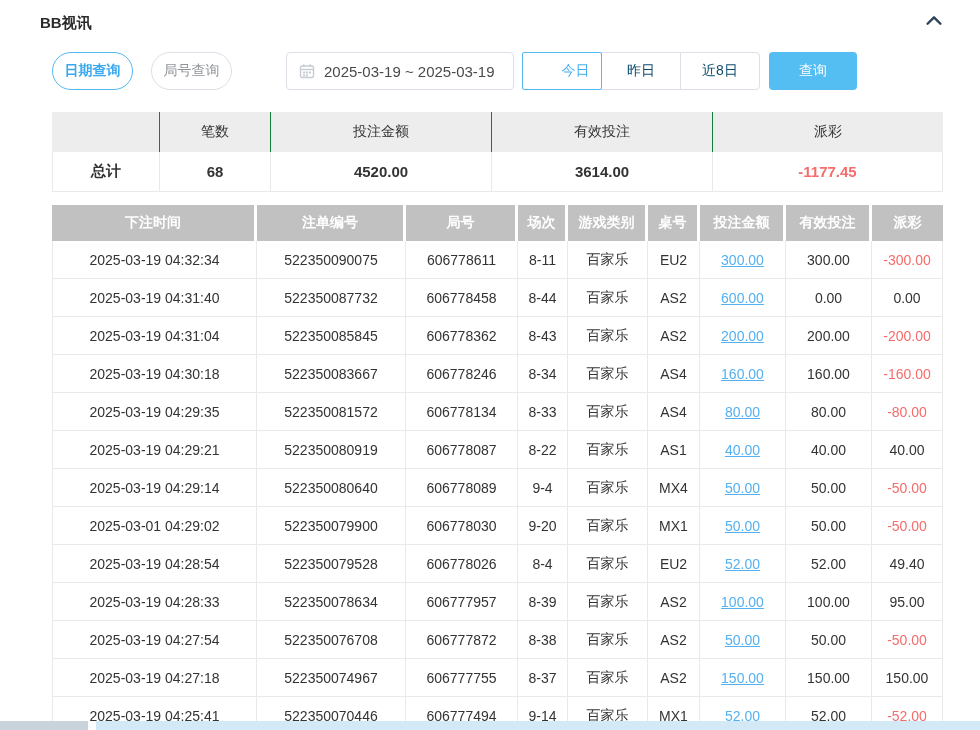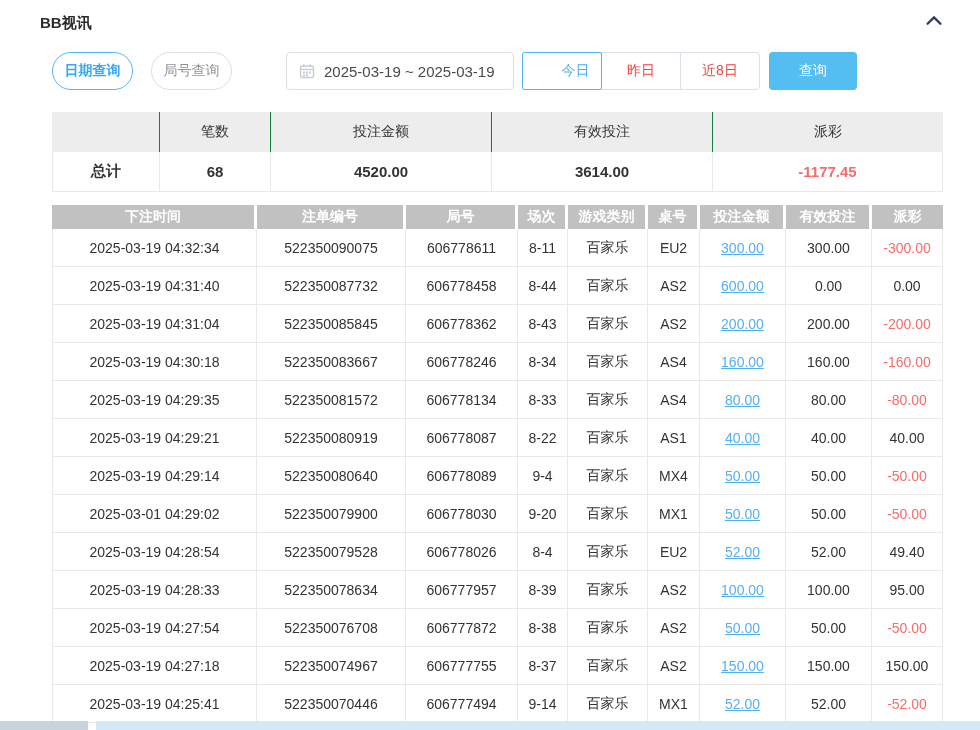--- a/index.html
+++ b/index.html
@@ -19,42 +19,42 @@
               font-size:14px; display:flex; align-items:center; justify-content:center; cursor:pointer; }
   .pill-btn.active { border-color:#54b8f0; color:#3aa8ef; font-weight:bold; }
   .pill-btn.inactive { color:#8f9399; }
   .btn-date-query { margin-right:18px; }
   .btn-round-query { margin-right:18px; }
   .date-box { width:228px; margin-right:8px; border:1px solid #dcdfe6; border-radius:4px; background:#fff;
               display:flex; align-items:center; padding-left:12px; cursor:pointer;margin-left:36px; }
   .date-box .cal { margin-right:9px; display:flex; align-items:center; }
   .date-text { font-size:15px; color:#4a4a4a; }
   .quick-group { display:flex; margin-right:9px; }
-  .quick-btn { width:80px; border:1px solid #dcdfe6; background:#fff; font-size:14px; color:#ef4444;
+  .quick-btn { width:80px; border:1px solid #dcdfe6; background:#fff; font-size:14px; color:#0c4a6e;
                display:flex; align-items:center; justify-content:center; cursor:pointer; margin-left:-1px; }
   .quick-btn:first-child { margin-left:0; border-radius:4px 0 0 4px; }
   .quick-btn:last-child { border-radius:0 4px 4px 0; }
   .quick-btn.active { border-color:#54b8f0; color:#46aef0; z-index:2; border-radius:2px;padding-left:27px; }
   .search-btn { width:88px; background:#54bdf2; border:none; border-radius:4px; color:#fff;
                 font-size:14px; display:flex; align-items:center; justify-content:center; cursor:pointer; }
 
   
   table { border-collapse:separate; border-spacing:0; table-layout:fixed; }
   .summary { position:absolute; left:52px; top:112px; width:891px; }
   .summary th { height:40px; background:#ededed; font-size:14px; font-weight:normal; color:#333;
                 border-right:1px solid #15803d; text-align:center; }
   .summary th:last-child { border-right:none; }
   .summary td { height:40px; background:#fff; font-size:15px; font-weight:bold; text-align:center;
                 border-bottom:1px solid #e9e9e9; border-right:1px solid #e9e9e9; }
   .summary td:first-child { border-left:1px solid #e9e9e9; }
   .summary tbody tr td { border-top:none;margin-top:24px; }
 
   
   .records { position:absolute; left:52px; top:205px; width:891px; }
-  .records th { height:24px; background:#c1c1c1; color:#fff; font-size:14px; font-weight:bold;
+  .records th { height:36px; background:#c1c1c1; color:#fff; font-size:14px; font-weight:bold;
                 text-align:center; border-right:3px solid #fff; }
   .records th:last-child { border-right:none; }
   .records td { height:38px; font-size:14px; text-align:center; color:#333;
                 border-bottom:1px solid #e9e9e9; border-right:1px solid #e9e9e9; background:#fff; }
   .records td:first-child { border-left:1px solid #e9e9e9; }
   .neg { color:#f56c6c !important; font-weight:normal; }
   .amount-link { color:#54b0f0; text-decoration:underline; }
 
   
   .hscroll-thumb { position:absolute; left:0; top:721px; width:88px; height:9px; background:#c8d3db; }

